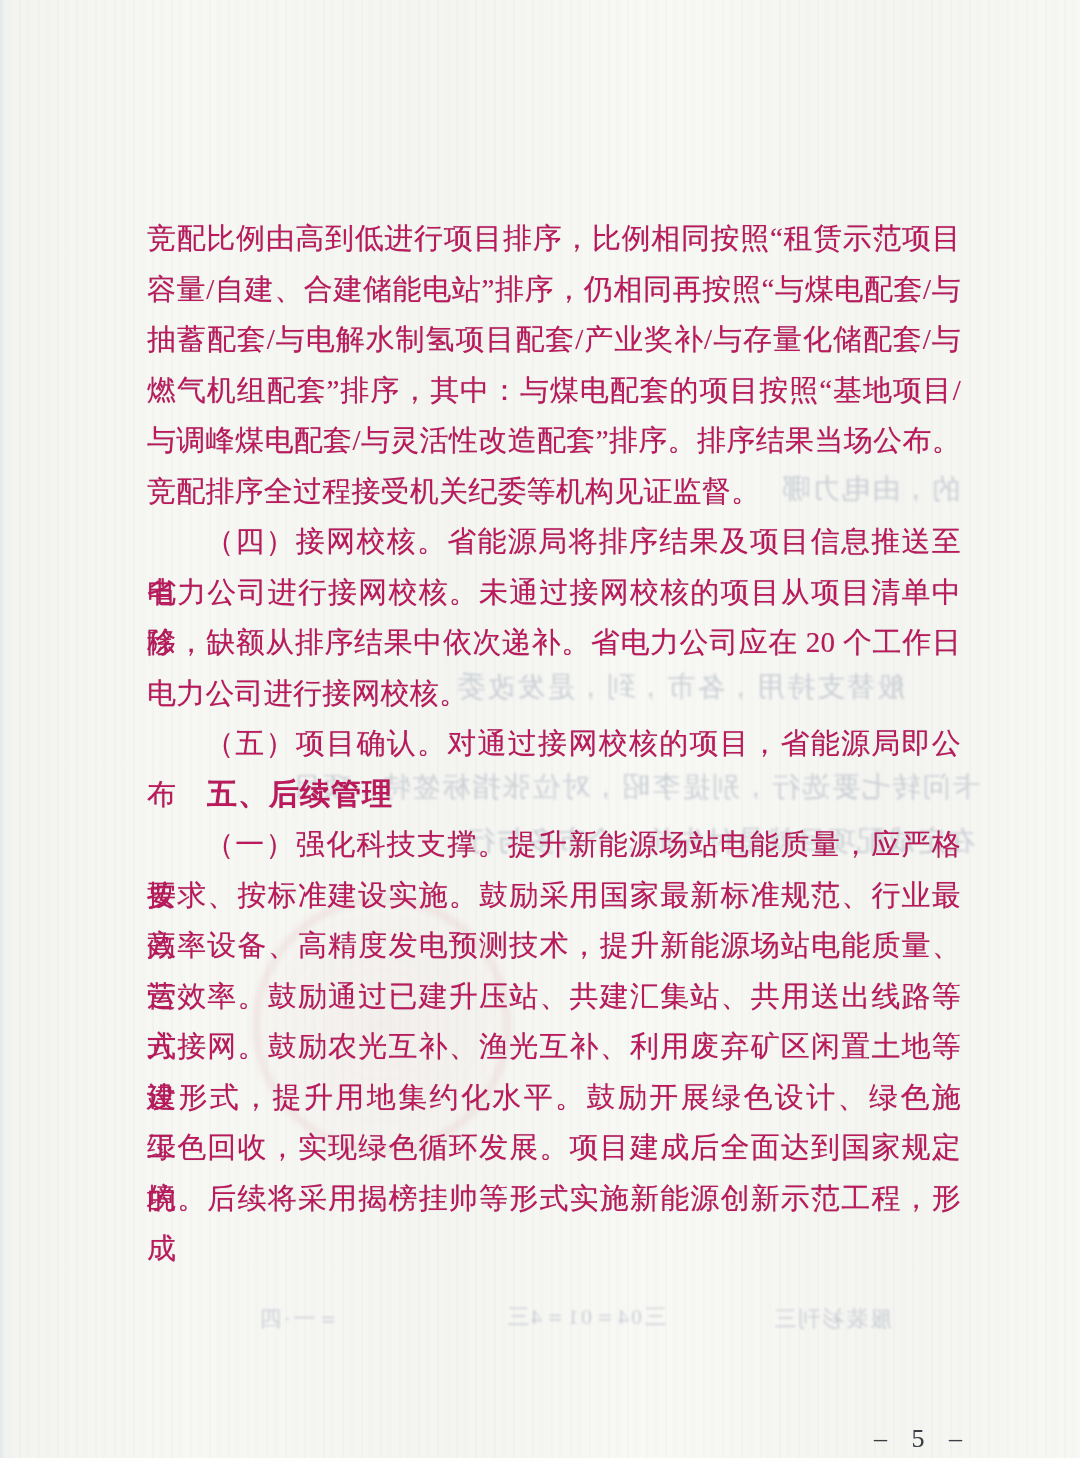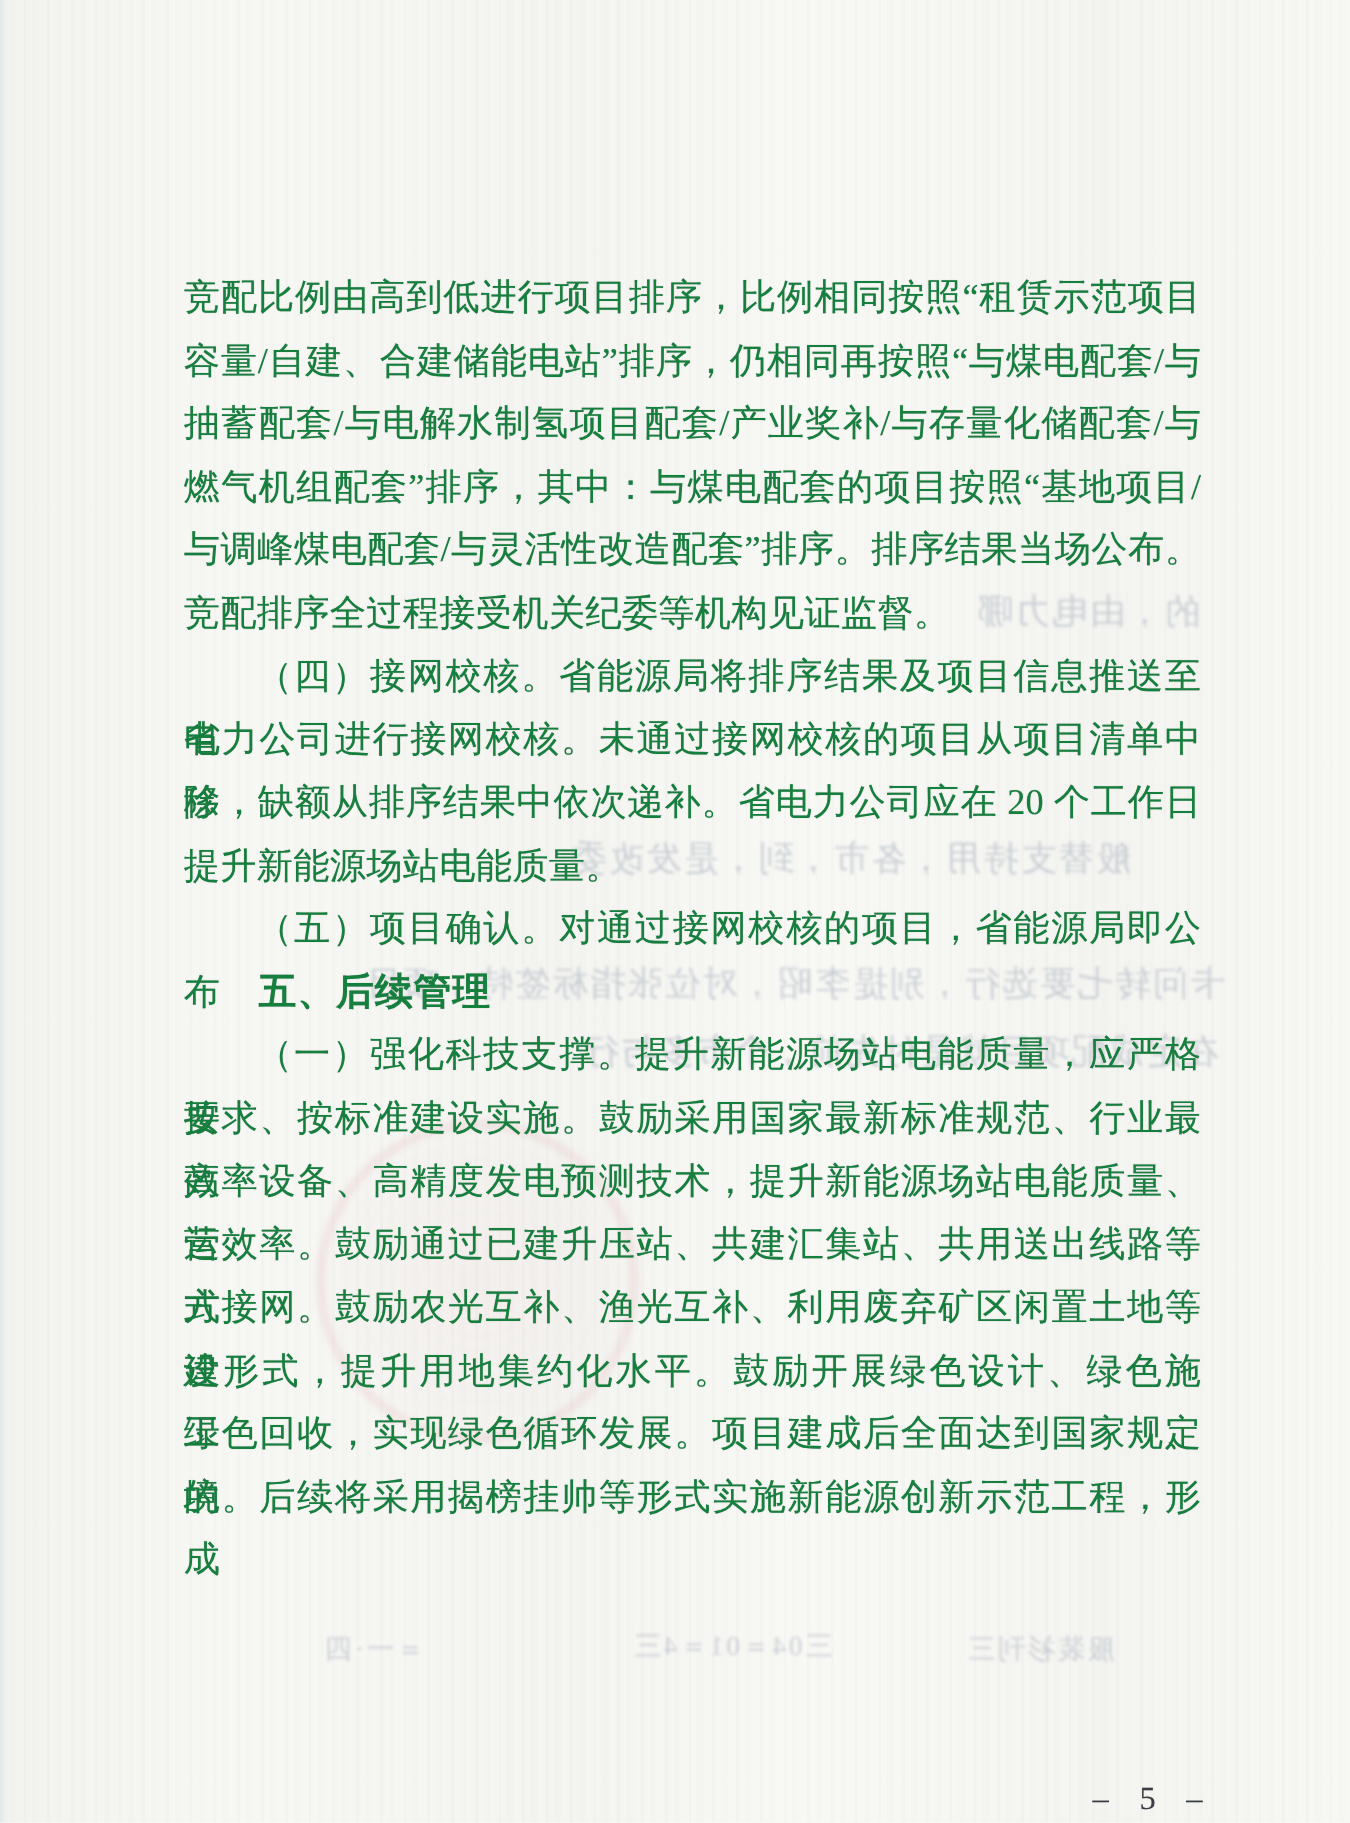--- a/index.html
+++ b/index.html
@@ -66,21 +66,21 @@
   .g5 { left: 258px; top: 1304px; font-size: 22px; }
   .g6 { left: 505px; top: 1302px; font-size: 22px; }
   .g7 { left: 772px; top: 1304px; font-size: 22px; }
 
   
   .body-text {
     position: absolute;
     left: 147px; top: 213px;
     width: 814px;
     z-index: 2;
-    color: #15803d;
+    color: #be185d;
   }
   .line {
     height: 50.5px;
     line-height: 50.5px;
     font-size: 29px;
     letter-spacing: 0.2px;
     text-align: justify;
     text-align-last: justify;
     text-shadow: 0 0 0.8px rgba(40,44,52,0.40);
     white-space: normal;
@@ -123,21 +123,21 @@
   <div class="body-text">
       <div class="line body">竞配比例由高到低进行项目排序，比例相同按照“租赁示范项目</div>
       <div class="line body">容量/自建、合建储能电站”排序，仍相同再按照“与煤电配套/与</div>
       <div class="line body">抽蓄配套/与电解水制氢项目配套/产业奖补/与存量化储配套/与</div>
       <div class="line body">燃气机组配套”排序，其中：与煤电配套的项目按照“基地项目/</div>
       <div class="line body">与调峰煤电配套/与灵活性改造配套”排序。排序结果当场公布。</div>
       <div class="line end">竞配排序全过程接受机关纪委等机构见证监督。</div>
       <div class="line body indent">（四）接网校核。省能源局将排序结果及项目信息推送至省</div>
       <div class="line body">电力公司进行接网校核。未通过接网校核的项目从项目清单中移</div>
       <div class="line body">除，缺额从排序结果中依次递补。省电力公司应在 20 个工作日</div>
-      <div class="line end">提升新能源场站电能质量。</div>
+      <div class="line end">电力公司进行接网校核。</div>
       <div class="line body indent">（五）项目确认。对通过接网校核的项目，省能源局即公布</div>
       <div class="line heading indent">五、后续管理</div>
       <div class="line body indent">（一）强化科技支撑。提升新能源场站电能质量，应严格按</div>
       <div class="line body">要求、按标准建设实施。鼓励采用国家最新标准规范、行业最高</div>
       <div class="line body">效率设备、高精度发电预测技术，提升新能源场站电能质量、运</div>
       <div class="line body">营效率。鼓励通过已建升压站、共建汇集站、共用送出线路等方</div>
       <div class="line body">式接网。鼓励农光互补、渔光互补、利用废弃矿区闲置土地等建</div>
       <div class="line body">设形式，提升用地集约化水平。鼓励开展绿色设计、绿色施工、</div>
       <div class="line body">绿色回收，实现绿色循环发展。项目建成后全面达到国家规定的</div>
       <div class="line body">境。后续将采用揭榜挂帅等形式实施新能源创新示范工程，形成</div>

